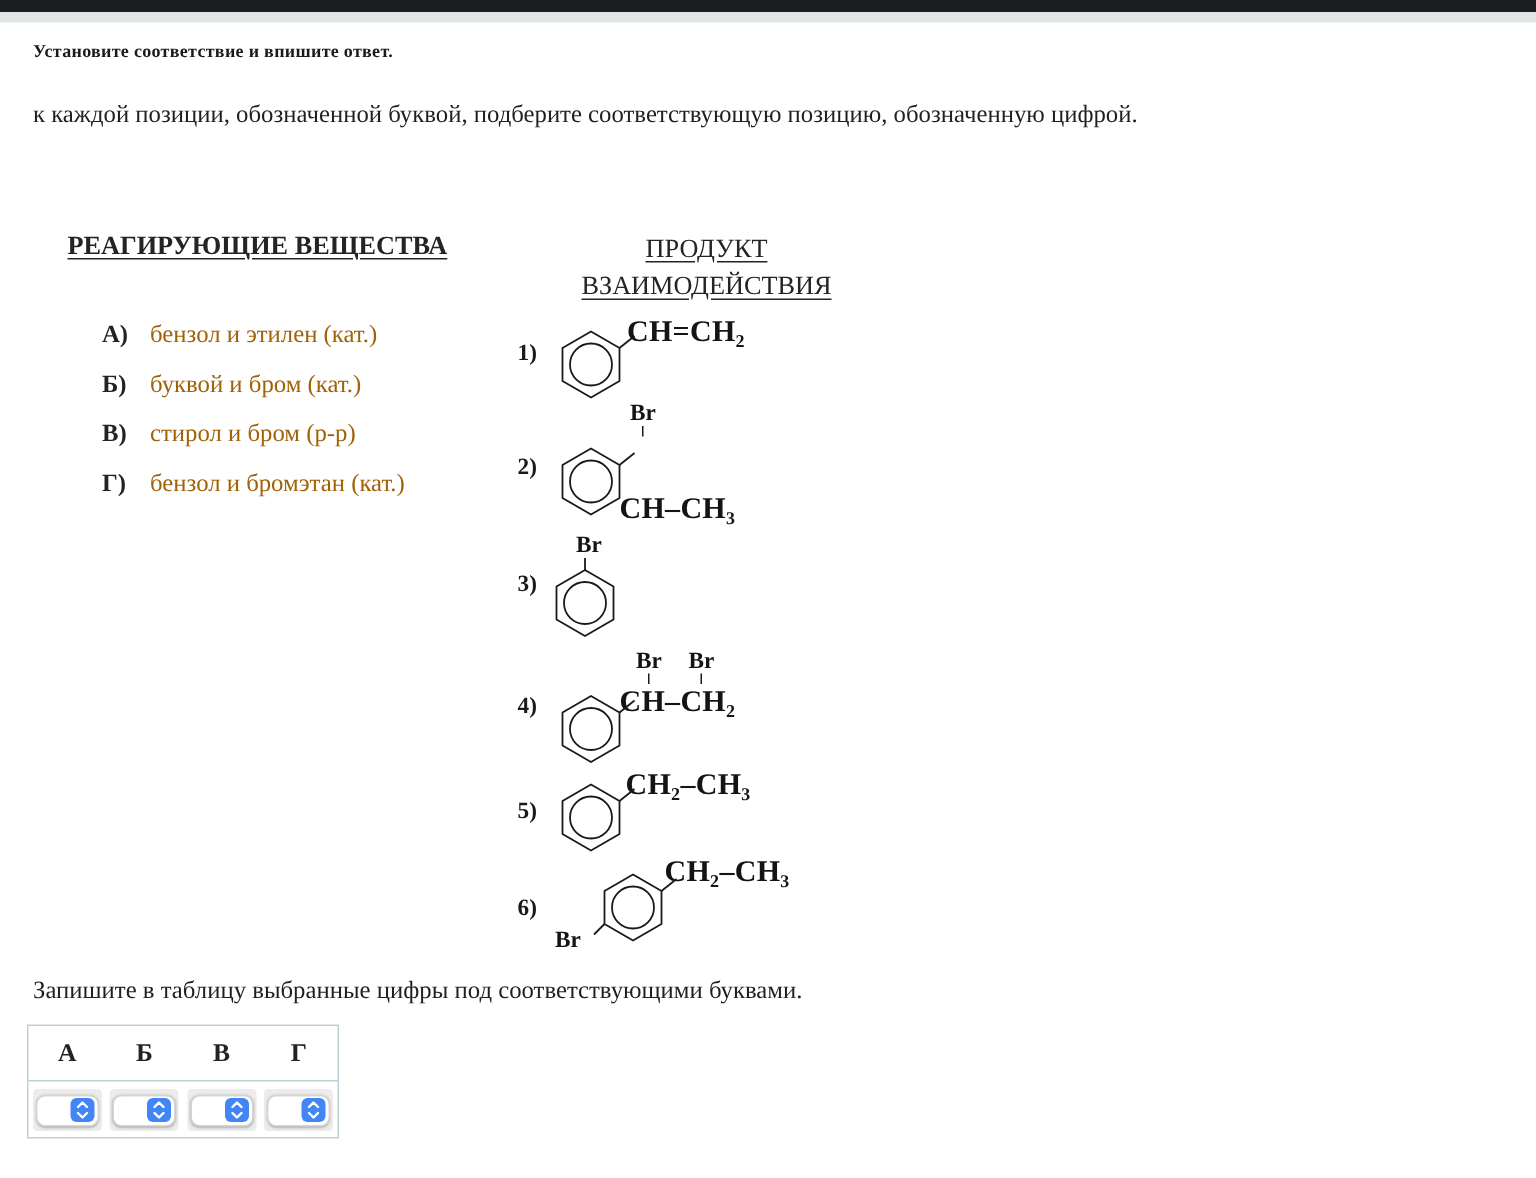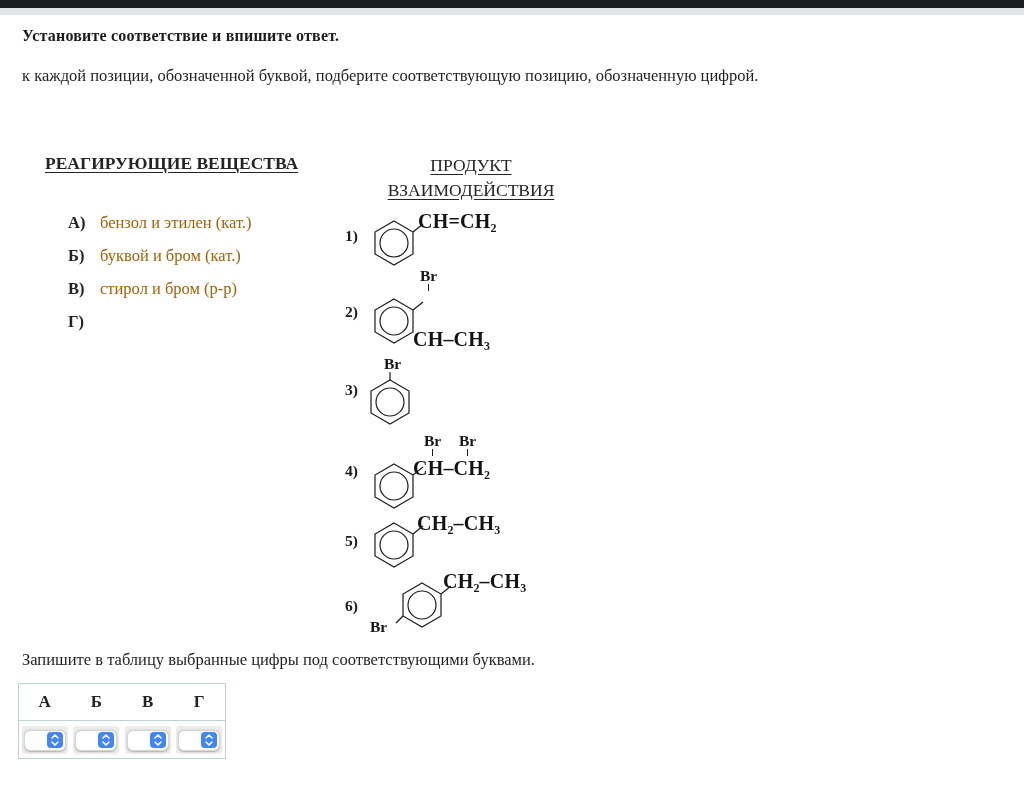--- a/index.html
+++ b/index.html
@@ -9,21 +9,21 @@
     background:#ffffff;
     font-family:"Liberation Serif","DejaVu Serif",serif;
     color:#1e1e1e;
     overflow:hidden;
   }
   .topbar-black { position:absolute; left:0; top:0; width:1024px; height:8px; background:#1b1e20; }
   .topbar-gray  { position:absolute; left:0; top:8px; width:1024px; height:7px; background:#e1e5e5; }
 
   .page-title {
     position:absolute; left:22px; top:27px;
-    font-size:16px; font-weight:bold; color:#1b1b1b; letter-spacing:0.2px;
+    font-size:12px; font-weight:bold; color:#1b1b1b; letter-spacing:0.2px;
   }
   .instructions {
     position:absolute; left:22px; top:64px; width:982px;
     font-size:16.5px; line-height:24px; color:#1f1f1f;
   }
   .instructions .p-justify { text-align:justify; }
 
   .col-header-left {
     position:absolute; left:45px; top:153px;
     font-size:17.5px; font-weight:bold; color:#242424;
@@ -114,20 +114,21 @@
   <div class="reagent-row">
     <span class="reagent-letter">Б)</span>
     <span class="reagent-text">буквой и бром (кат.)</span>
   </div>
   <div class="reagent-row">
     <span class="reagent-letter">В)</span>
     <span class="reagent-text">стирол и бром (р-р)</span>
   </div>
   <div class="reagent-row">
     <span class="reagent-letter">Г)</span>
+    <span class="reagent-text">бензол и бромэтан (кат.)</span>
   </div>
 </div>
 
 <div class="structure" style="left:345px; top:210px; width:180px; height:62px;">
   <span class="num" style="top:17px;">1)</span>
   <svg class="ring-svg" style="left:26px; top:8px;" width="54" height="50" viewBox="0 0 54 50">
     <path d="M23 3 L42 14 L42 36 L23 47 L4 36 L4 14 Z"></path>
     <circle cx="23" cy="25" r="14"></circle>
     <line x1="42" y1="14" x2="52" y2="6"></line>
   </svg>

